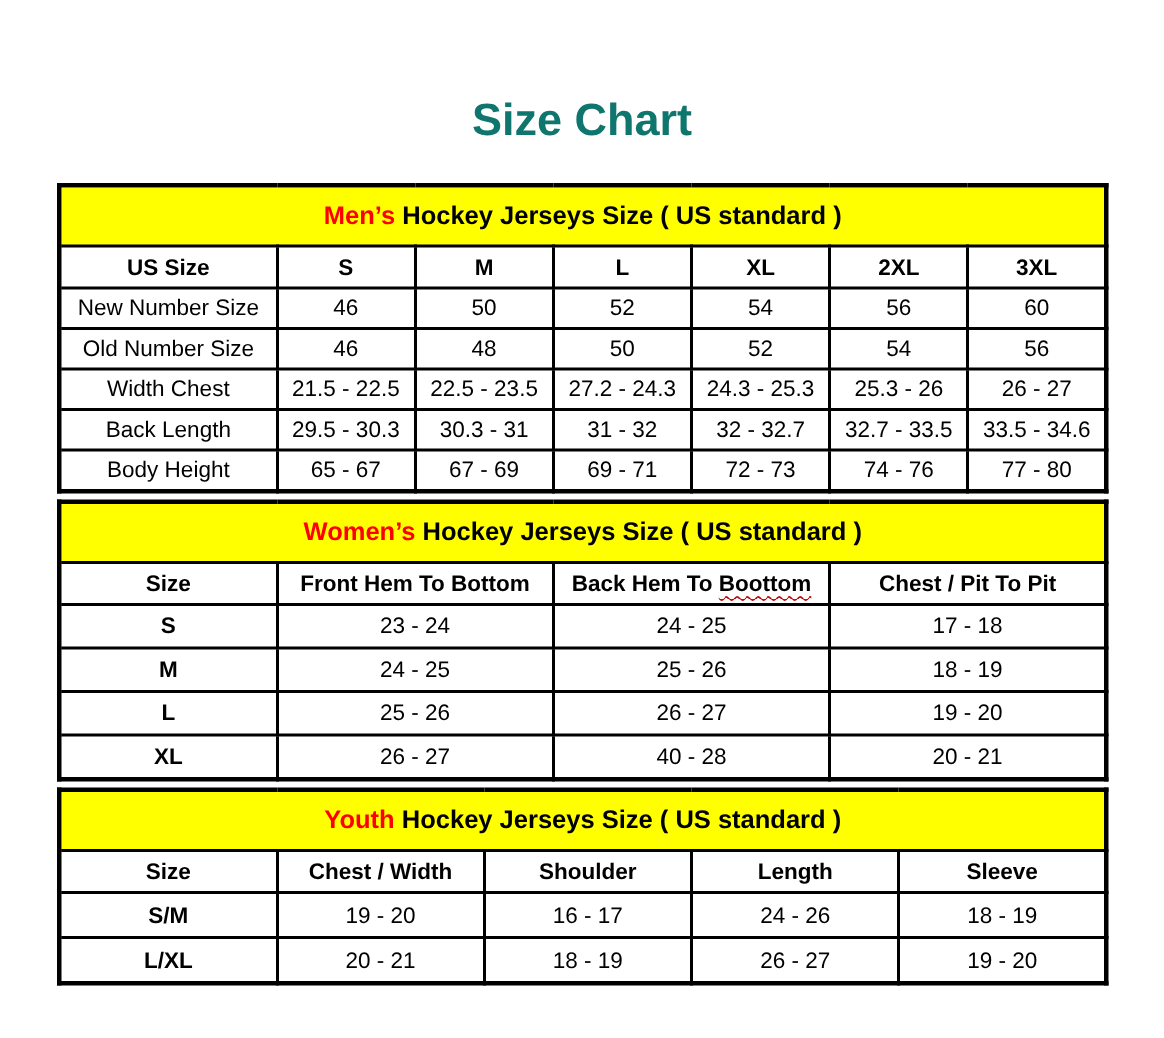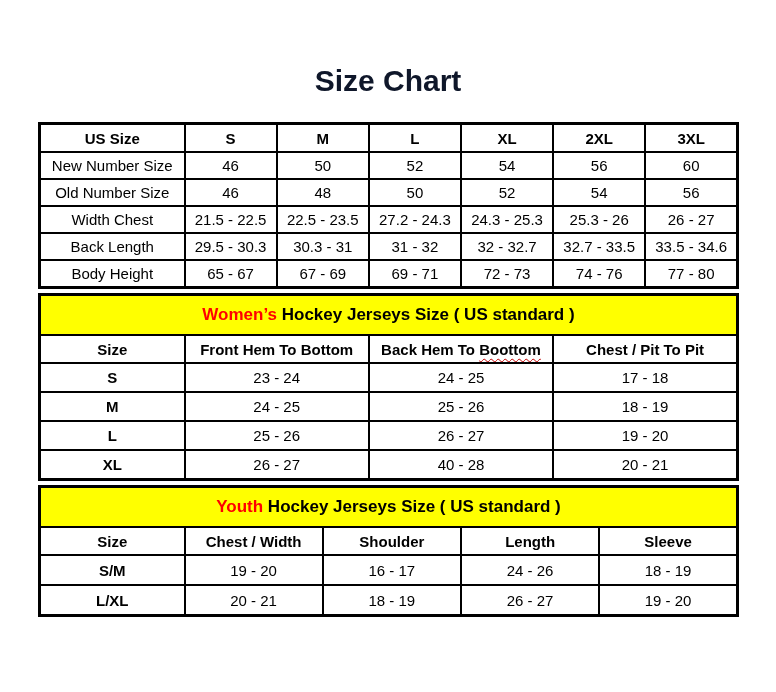--- a/index.html
+++ b/index.html
@@ -3,21 +3,21 @@
 <meta charset="utf-8">
 <style>
   html,body{margin:0;padding:0;background:#ffffff;}
   .page{
     width:776px;height:692px;background:#ffffff;overflow:hidden;
     font-family:"Liberation Sans",sans-serif;color:#000;
     box-sizing:border-box;
   }
   .page-title{
     margin:0;padding-top:64px;height:38px;
-    text-align:center;font-size:30px;font-weight:bold;color:#0f172a;
+    text-align:center;font-size:30px;font-weight:bold;color:#0f766e;
     letter-spacing:0px;line-height:1.1;
   }
   .tables{margin:20px 0 0 38px;width:701px;}
   table{
     border-collapse:collapse;table-layout:fixed;width:701px;
     border:3px solid #000;
   }
   table + table{margin-top:4px;}
   td{
     border:2px solid #000;text-align:center;vertical-align:middle;
@@ -54,20 +54,26 @@
       <colgroup>
           <col class="labelcol">
           <col>
           <col>
           <col>
           <col>
           <col>
           <col>
         </colgroup>
       <tbody>
+          <tr>
+        <td class="banner" colspan="7">
+          <span class="hl">Men’s</span>
+          <span>Hockey Jerseys Size ( US standard )</span>
+        </td>
+      </tr>
       <tr class="colhead">
         <td>US Size</td>
         <td>S</td>
         <td>M</td>
         <td>L</td>
         <td>XL</td>
         <td>2XL</td>
         <td>3XL</td>
       </tr>
       <tr class="m-row">

